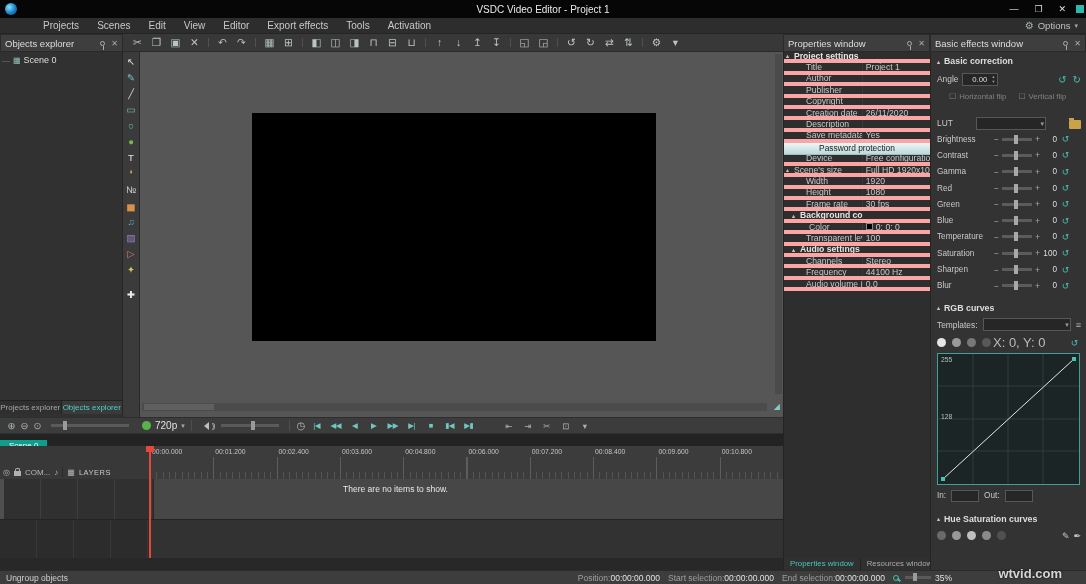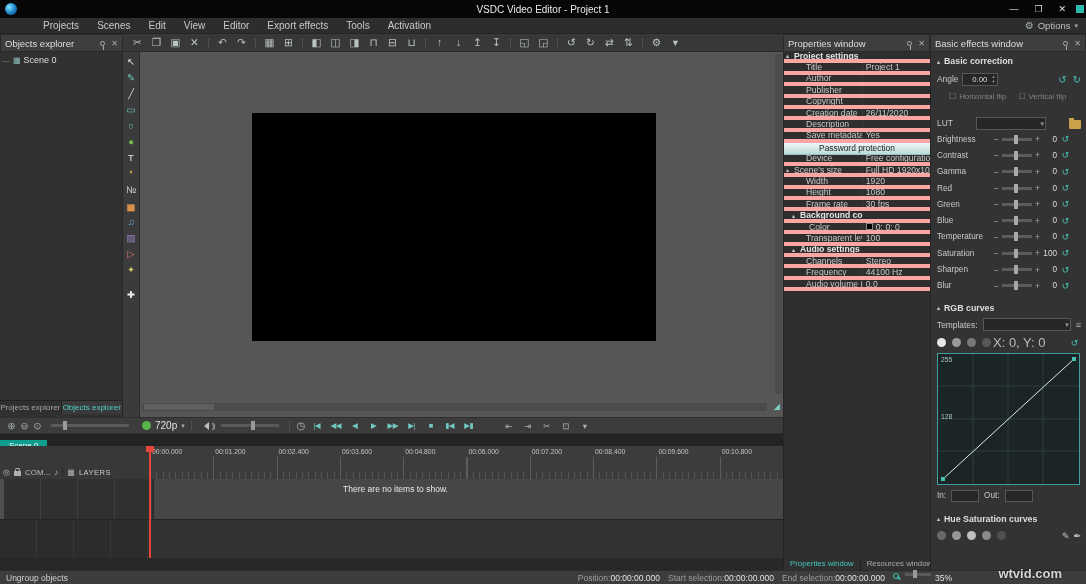--- a/index.html
+++ b/index.html
@@ -155,21 +155,21 @@
 .dropper{color:#c8c8c8;font-size:9px;margin-left:4px}
 .curvebox{width:143px;height:132px;border:1px solid #3f9f9f;background:#1c2525;position:relative;margin-top:2px}
 .cv-lab{position:absolute;left:3px;font-size:6.8px;color:#aac4c4}
 .cv255{top:2px}.cv128{top:59px}
 .inout{display:flex;align-items:center;gap:5px;height:18px;font-size:8.2px;margin-top:2px}
 .mini-in{width:28px;height:12px;background:#262626;border:1px solid #575757}
 
 
 #statusbar{position:absolute;left:0;top:570px;width:1086px;height:14px;background:#3d3d3d;border-top:1px solid #2b2b2b;display:flex;align-items:center;padding:0 6px;font-size:8.5px}
 .sb-left{color:#d0d0d0}
-#sb-right{margin-left:auto;display:flex;align-items:flex-start;padding-right:120px}
+#sb-right{margin-left:auto;display:flex;align-items:center;padding-right:120px}
 .sb-lab{color:#9f9f9f}
 .sb-val{color:#e2e2e2;margin-right:8px}
 .mag{width:6px;height:6px;border:1.5px solid #3fbdb2;border-radius:50%;position:relative;margin-right:6px}
 .mag::after{content:"";position:absolute;width:4px;height:1.5px;background:#3fbdb2;transform:rotate(45deg);right:-3.5px;bottom:-1px}
 .zoom-slider{width:26px;height:3px;background:#5a5a5a;position:relative;margin-right:4px}
 .zoom-slider i{position:absolute;left:8px;top:-3px;width:4px;height:8px;background:#9a9a9a}
 #watermark{position:absolute;right:24px;top:566px;font-size:13px;font-weight:bold;color:rgba(255,255,255,.82);text-shadow:0 0 2px #000;z-index:20}
 </style>
 </head>
 <body>

